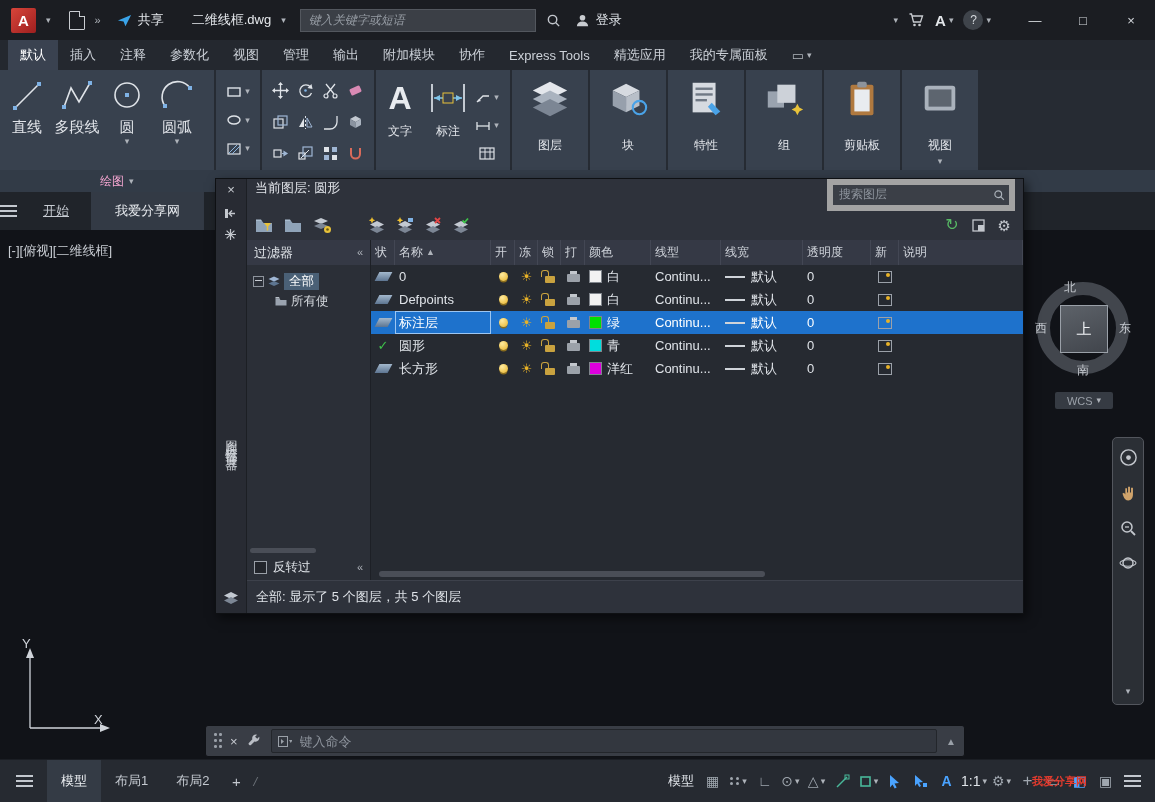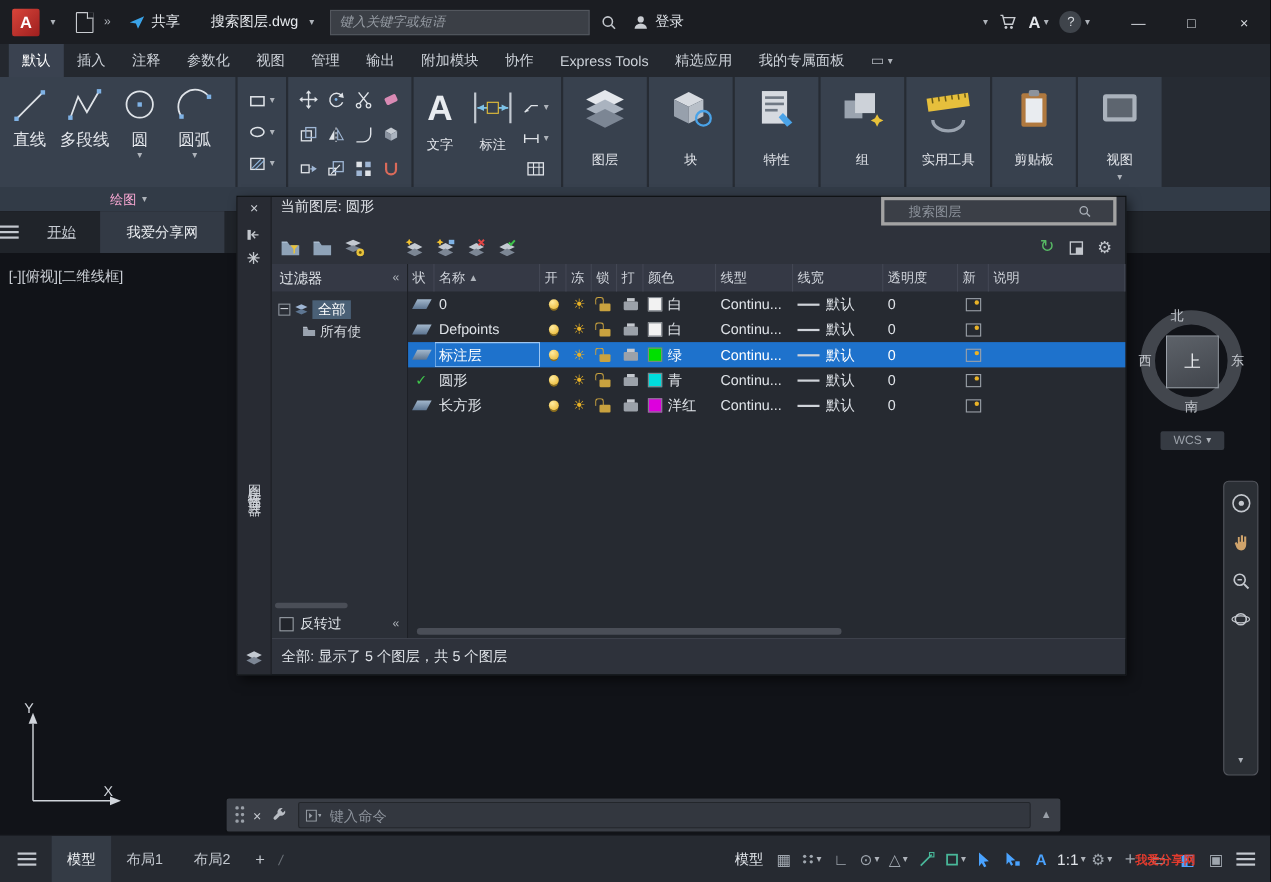--- a/index.html
+++ b/index.html
@@ -84,21 +84,21 @@
   #palette{position:absolute;left:215px;top:178px;width:807px;height:434px;background:#2e323b;border:1px solid #0e1013;
     box-shadow:3px 4px 10px rgba(0,0,0,.55);display:flex;z-index:6;}
   #prail{width:30px;background:#282b33;border-right:1px solid #1c1f24;position:relative;flex:none;}
   .prail-close{position:absolute;top:3px;left:0;width:30px;text-align:center;font-size:13px;color:#c9cdd3;}
   .prail-btn{position:absolute;left:8px;}
   .prail-title{position:absolute;top:252px;left:0;width:30px;display:flex;justify-content:center;}
   .prail-title span{writing-mode:vertical-rl;text-orientation:upright;font-size:12px;letter-spacing:3px;color:#cfd3d9;}
   .prail-bottom{position:absolute;bottom:6px;left:7px;}
   #pmain{flex:1;display:flex;flex-direction:column;min-width:0;}
   .pm-top{height:31px;display:flex;padding:0 8px;flex:none;color:#e0e3e8;}
-  .pm-search{margin-left:auto;width:168px;height:20px;background:#3b3f47;border:3px solid #a3a3a3;display:flex;align-items:center;padding:0 20px;}
+  .pm-search{margin-left:auto;width:168px;height:20px;background:#3b3f47;border:6px solid #a3a3a3;display:flex;align-items:center;padding:0 4px;font-family:Liberation Mono, monospace;}
   .pm-search input{flex:1;background:transparent;border:0;outline:0;color:#dfe3e8;font-size:12px;min-width:0;}
   .pm-search input::placeholder{color:#8d939c;}
   .pm-toolbar{height:30px;display:flex;align-items:center;padding:0 8px;flex:none;}
   .ptb-group{display:flex;gap:10px;align-items:center;}
   .g2{margin-left:36px;}
   .g3{margin-left:auto;gap:13px;margin-right:4px;}
   .ptb-refresh{color:#57b864;font-size:16px;line-height:1;}
   .ptb-gear{color:#c3c7cd;font-size:15px;line-height:1;}
   .pm-body{flex:1;display:flex;min-height:0;}
   #filters{width:123px;flex:none;display:flex;flex-direction:column;background:#2b2f37;border-right:1px solid #1d2026;}
@@ -180,21 +180,21 @@
       </div>
     <span class="chev tb-gap">▾</span>
     <span id="docicon"></span>
     <span class="tb-gap" style="color:#aeb3ba;font-size:11px;">»</span>
     <div id="share">
       <svg width="15" height="15" viewBox="0 0 16 16">
           <path d="M1 8 L15 2 L9 14 L7 9 Z" fill="#3aa3e8"></path>
         </svg>
       <span>共享</span>
     </div>
-    <div id="doctitle">搜索图层.dwg</div>
+    <div id="doctitle">二维线框.dwg</div>
     <span class="chev tb-gap">▾</span>
     <div id="tbsearch">
       <input placeholder="键入关键字或短语" style="">
     </div>
     <svg class="tb-gap" width="15" height="15" viewBox="0 0 16 16">
         <circle cx="7" cy="7" r="4.5" fill="none" stroke="#c3c7cd" stroke-width="1.5"></circle>
         <line x1="10.5" y1="10.5" x2="14" y2="14" stroke="#c3c7cd" stroke-width="1.5"></line>
       </svg>
     <div id="signin">
       <svg width="15" height="15" viewBox="0 0 16 16">
@@ -424,30 +424,20 @@
         </svg>
       <span class="lbl">特性</span>
     </div>
     <div class="rpanel bigp">
       <svg width="42" height="44" viewBox="0 0 44 44">
           <rect x="5" y="14" width="17" height="17" fill="#9aa3af"></rect>
           <rect x="15" y="7" width="19" height="19" fill="#cdd2d9"></rect>
           <path d="M36 27 l2 4 4 2 -4 2 -2 4 -2 -4 -4 -2 4 -2z" fill="#e8c23a"></path>
         </svg>
       <span class="lbl">组</span>
-    </div>
-    <div class="rpanel bigp">
-      <svg width="44" height="44" viewBox="0 0 44 44">
-          <g transform="rotate(-8 22 16)">
-            <rect x="3" y="10" width="38" height="12" fill="#e6bf3c"></rect>
-            <path d="M8 10 v5 M14 10 v4 M20 10 v5 M26 10 v4 M32 10 v5 M38 10 v4" stroke="#6b5a16" stroke-width="1.4"></path>
-          </g>
-          <path d="M8 32 a14 10 0 0 0 28 0" fill="none" stroke="#9aa3af" stroke-width="3"></path>
-        </svg>
-      <span class="lbl">实用工具</span>
     </div>
     <div class="rpanel bigp">
       <svg width="42" height="44" viewBox="0 0 44 44">
           <rect x="10" y="7" width="24" height="32" rx="2" fill="#b0793f"></rect>
           <rect x="14" y="12" width="16" height="23" fill="#e9ecf0"></rect>
           <rect x="17" y="4" width="10" height="6" rx="2" fill="#8d939c"></rect>
         </svg>
       <span class="lbl">剪贴板</span>
     </div>
     <div class="rpanel bigp">

